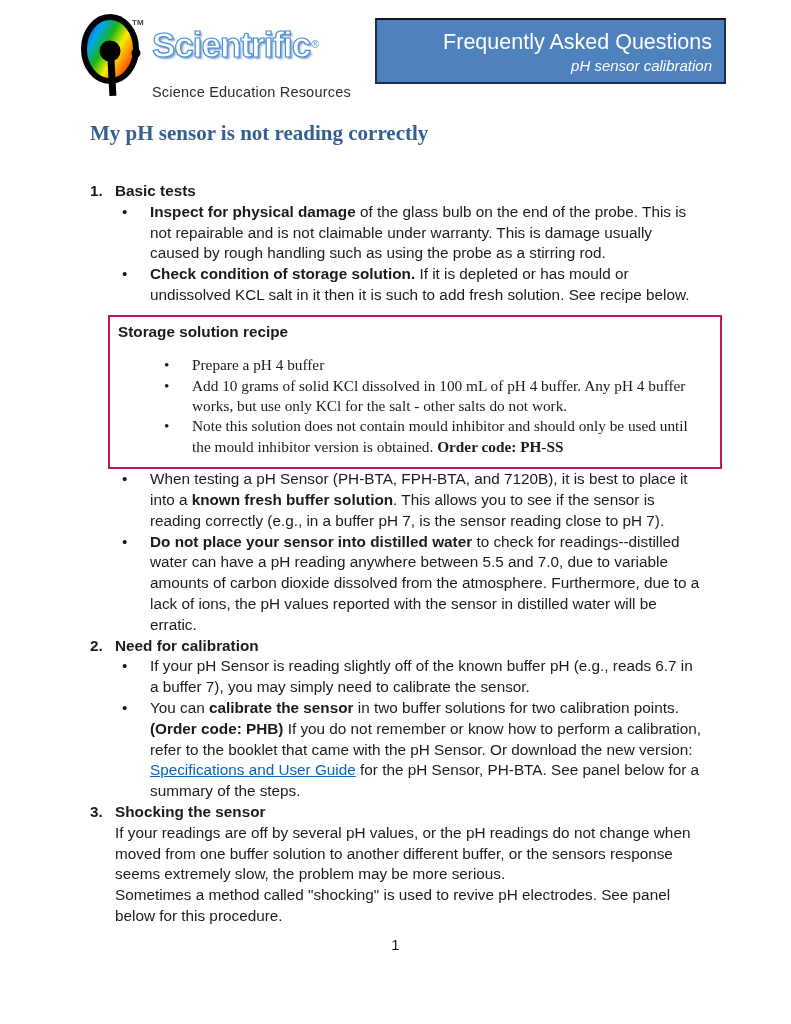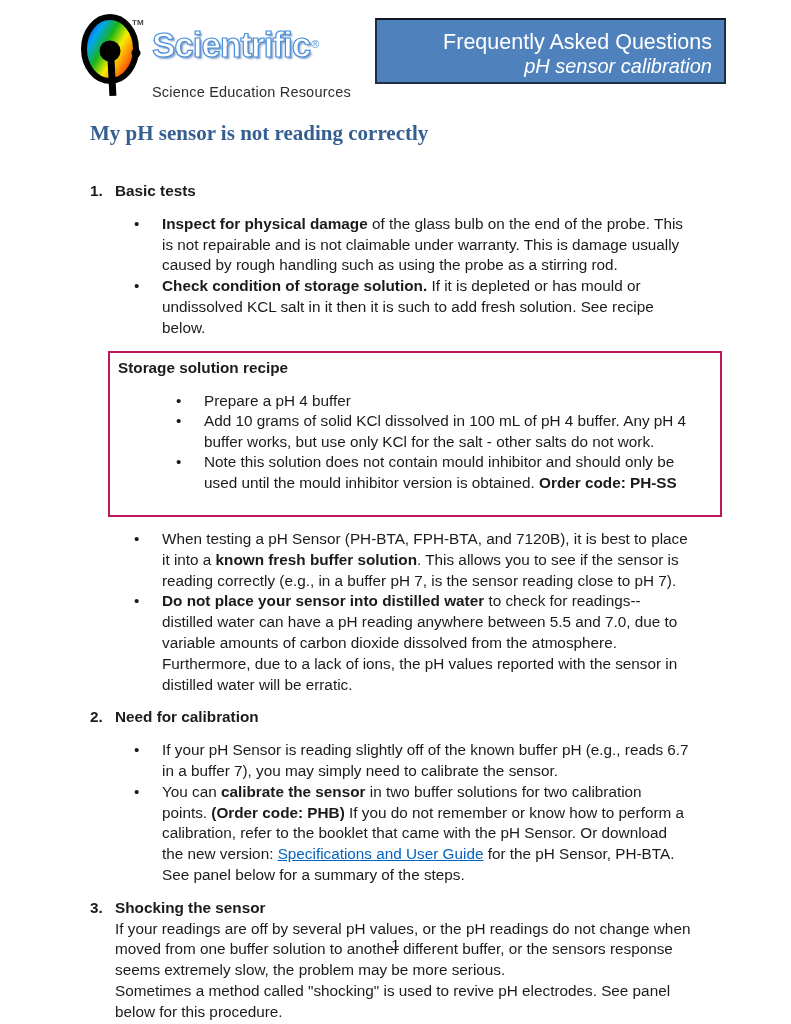--- a/index.html
+++ b/index.html
@@ -27,50 +27,50 @@
   .reg-mark { font-size:11px; color:#5b9bd5; vertical-align:top; margin-left:1px; }
   .tagline { font-size:14.5px; color:#2e2e2e; margin-top:12px; letter-spacing:0.2px; }
 
   .banner {
     width:347px; height:62px; background:#4f81bd;
     border:2px solid #1c2f45; border-top-color:#10161f;
     box-sizing:content-box;
     text-align:right; padding:0;margin-top:8px;
   }
   .banner-title { color:#ffffff; font-size:21.5px; padding:9px 12px 0 0; line-height:26px; }
-  .banner-subtitle { color:#ffffff; font-size:20px; font-style:italic; padding:2px 12px 0 0; line-height:18px; }
+  .banner-subtitle { color:#ffffff; font-size:15px; font-style:italic; padding:2px 12px 0 0; line-height:18px; }
 
   
   .content { position:absolute; left:90px; top:120px; width:612px; font-size:15.3px; line-height:20.8px; }
   .doc-title {
     font-family:"Liberation Serif", serif;
     font-size:21px; font-weight:bold; color:#365f91;
     margin:0 0 35px 0; line-height:26px;
   }
   .section-head { display:flex; font-weight:bold; }
   .section-num { width:25px; flex:0 0 25px; }
   .section-title { flex:1; }
 
-  ul.doc-list { margin:12px; padding:0; list-style:none; }
+  ul.doc-list { margin:0; padding:0; list-style:none; }
   ul.doc-list > li { position:relative; padding-left:60px; }
   ul.doc-list > li::before {
     content:"\2022"; position:absolute; left:32px; top:0;
     font-size:15.3px;
   }
   .b { font-weight:bold; }
   a.doc-link { color:#0563c1; text-decoration:underline; cursor:pointer; }
 
   .recipe-box {
     margin:9px 0 0 18px; margin-right:-20px;
     border:2px solid #be185d;
     padding:5px 10px 10px 8px;
     line-height:20.4px;
   }
   .recipe-title { font-weight:bold; margin-bottom:13px; }
-  .recipe-box ul.doc-list > li { padding-left:74px; }
+  .recipe-box ul.doc-list > li { padding-left:74px;font-family:Liberation Serif, serif; }
   .recipe-box ul.doc-list > li::before { left:46px; }
 
   .after-box { margin-top:14px; }
 
   .plain-paras { padding-left:25px; }
   .plain-paras p { margin:0; }
 
   .page-number { position:absolute; left:0; top:936px; width:791px; text-align:center; font-size:15px; color:#1b1b1b; }
 </style>
 </head>

